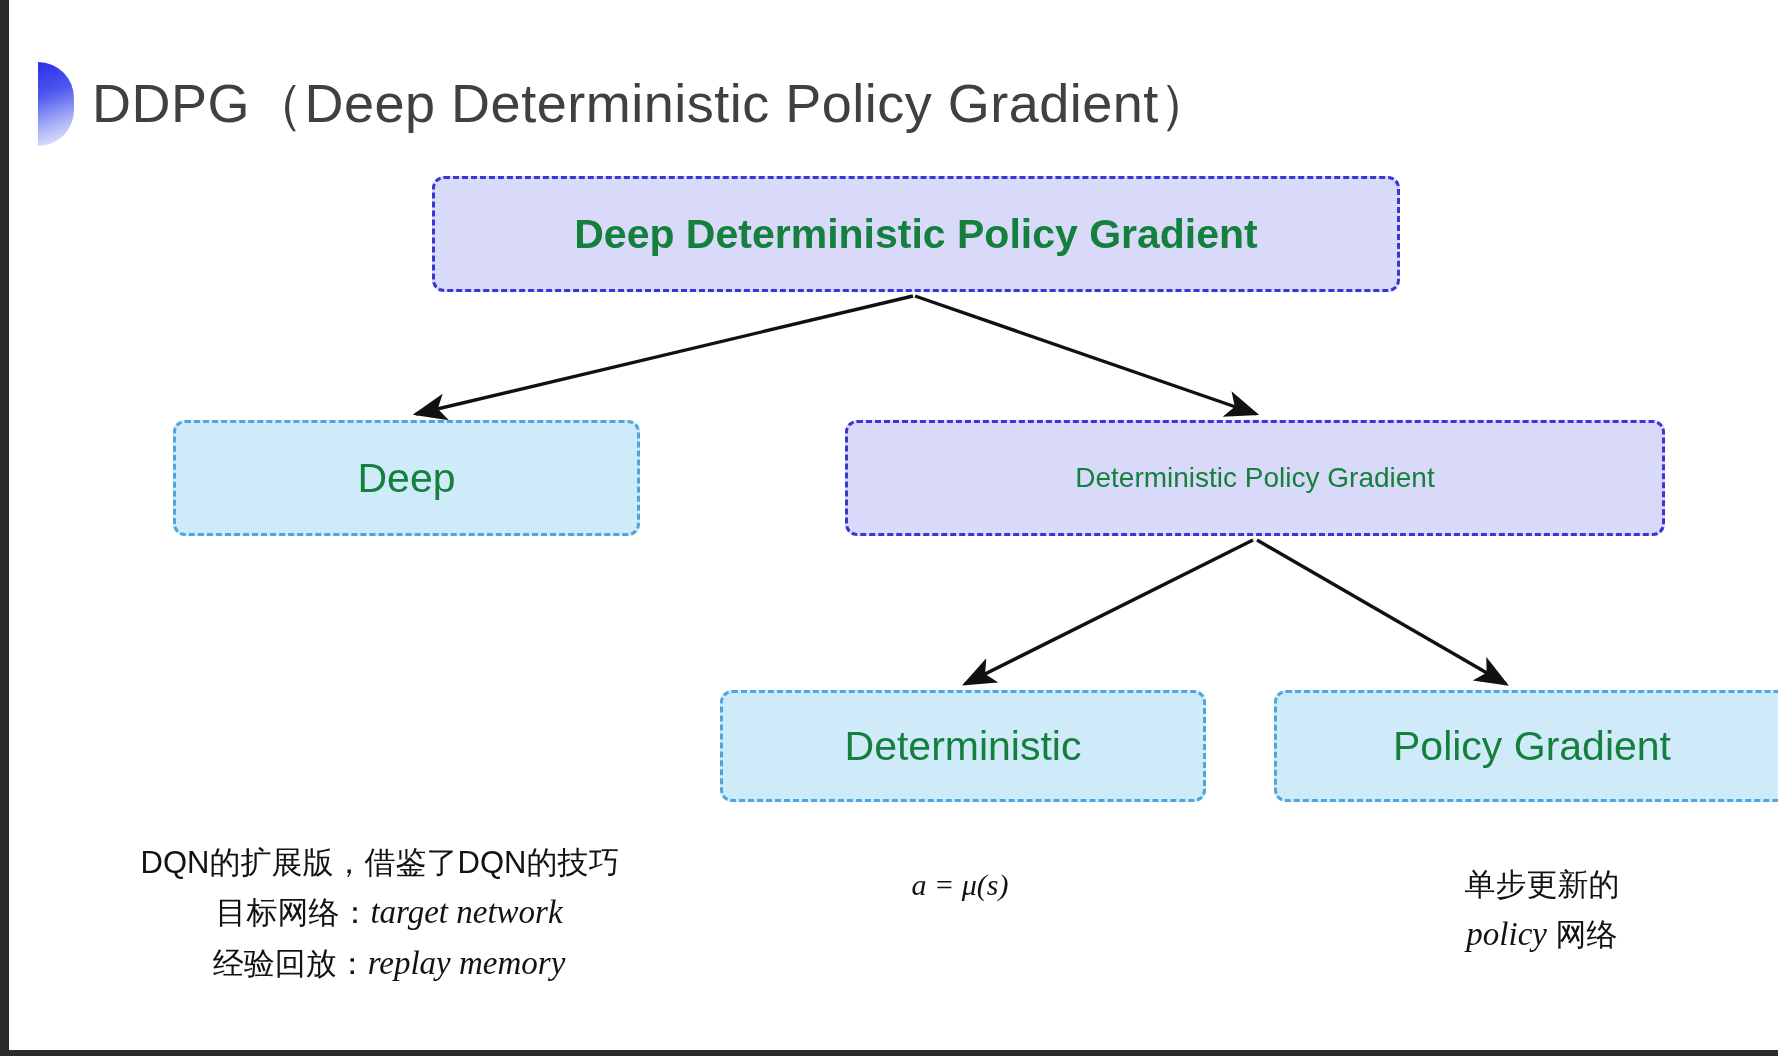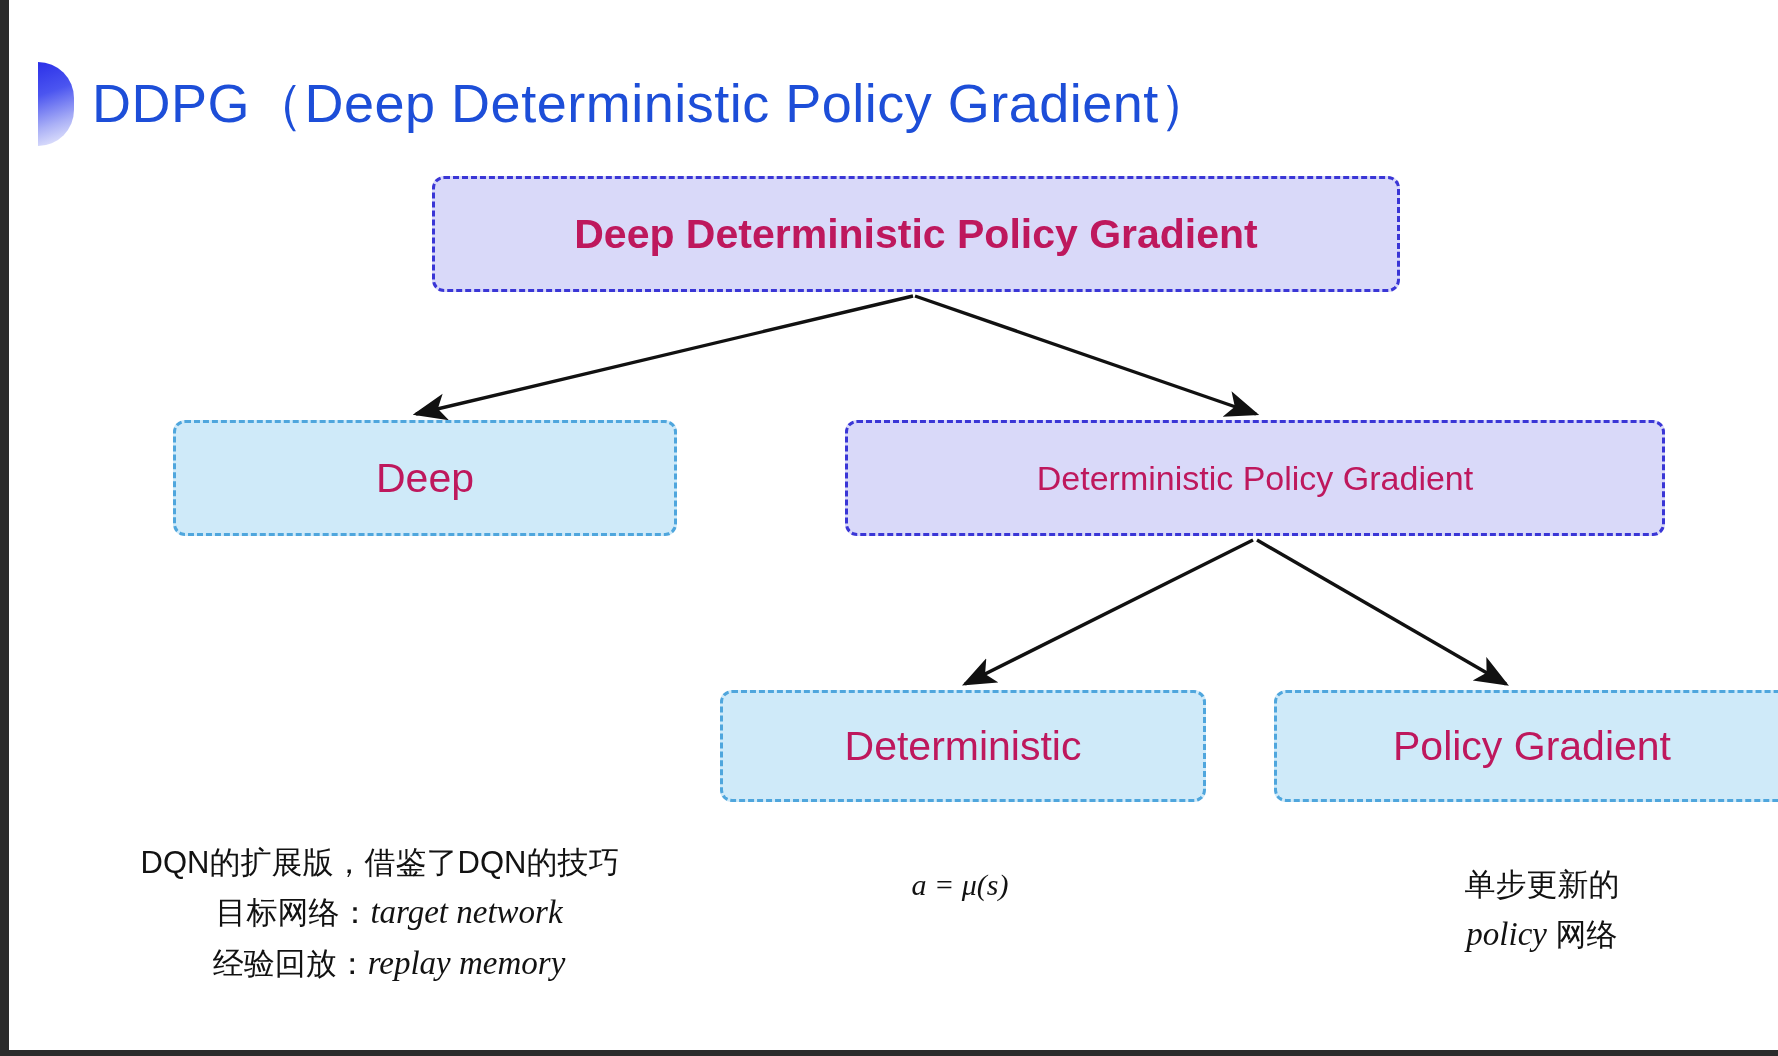--- a/index.html
+++ b/index.html
@@ -44,52 +44,52 @@
     height: 84px;
     border-radius: 0 42px 42px 0;
     background: linear-gradient(160deg, #2b30e8 0%, #4b55f0 35%, #aab0f6 70%, #f2f3fe 100%);
   }
   .slide-title {
     position: absolute;
     left: 92px;
     top: 68px;
     font-size: 54px;
     font-weight: 400;
-    color: #1d4ed8;
+    color: #404040;
     letter-spacing: 0.5px;
     white-space: nowrap;
   }
 
   
   .node {
     position: absolute;
     box-sizing: border-box;
     display: flex;
     align-items: center;
     justify-content: center;
     border-radius: 12px;
-    color: #be185d;
+    color: #15803d;
     text-align: center;
   }
   .node.level1 {
     background: #d9d9f9;
     border: 3px dashed #3a36d6;
   }
   .node.level2-purple {
     background: #d9d9f9;
     border: 3px dashed #3a36d6;
   }
   .node.leaf {
     background: #cfeaf9;
     border: 3px dashed #4fa6dd;
   }
 
   #node-root   { left: 432px; top: 176px;  width: 968px; height: 116px; font-size: 41px; font-weight: 700; }
-  #node-deep   { left: 173px; top: 420px;  width: 504px; height: 116px; font-size: 41px; font-weight: 400; }
-  #node-dpg    { left: 845px; top: 420px;  width: 820px; height: 116px; font-size: 34px; font-weight: 400; }
+  #node-deep   { left: 173px; top: 420px;  width: 467px; height: 116px; font-size: 41px; font-weight: 400; }
+  #node-dpg    { left: 845px; top: 420px;  width: 820px; height: 116px; font-size: 28px; font-weight: 400; }
   #node-det    { left: 720px; top: 690px;  width: 486px; height: 112px; font-size: 41px; font-weight: 400; }
   #node-pg     { left: 1274px; top: 690px; width: 516px; height: 112px; font-size: 41px; font-weight: 400; }
 
   
   #arrow-layer {
     position: absolute;
     left: 0;
     top: 0;
     width: 1778px;
     height: 1056px;

